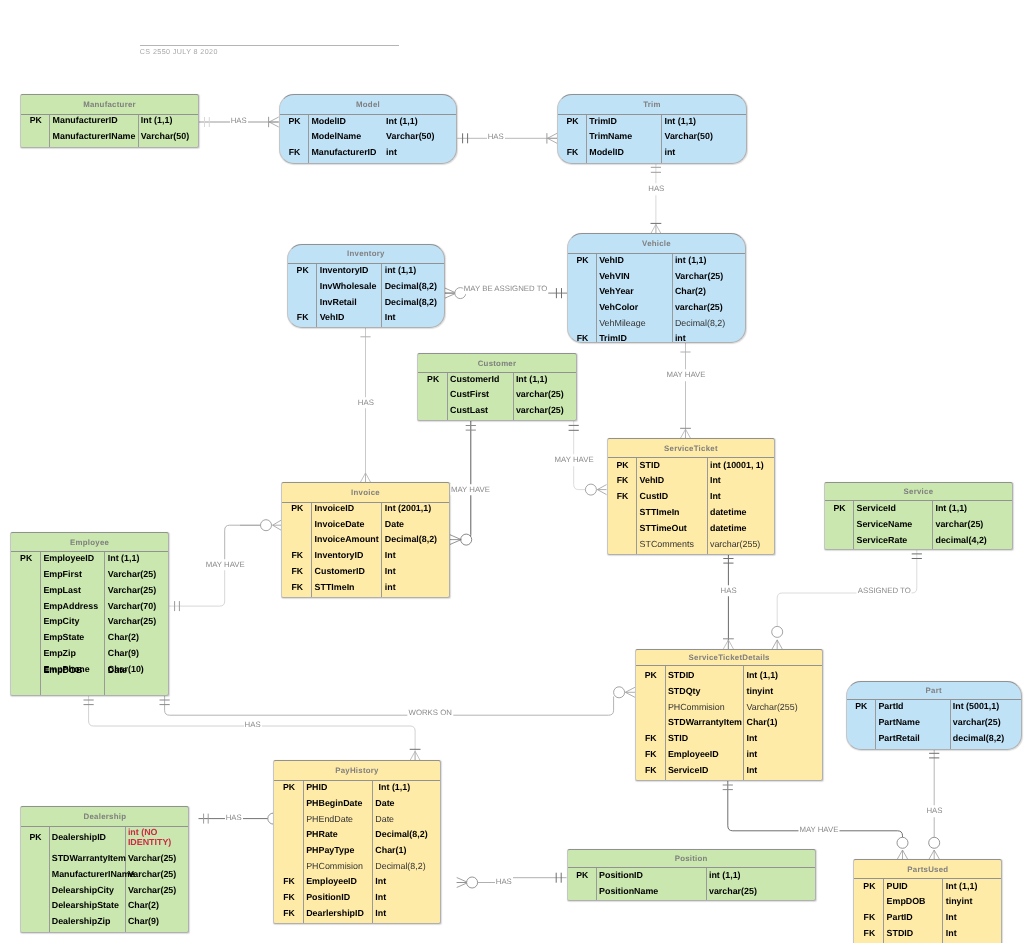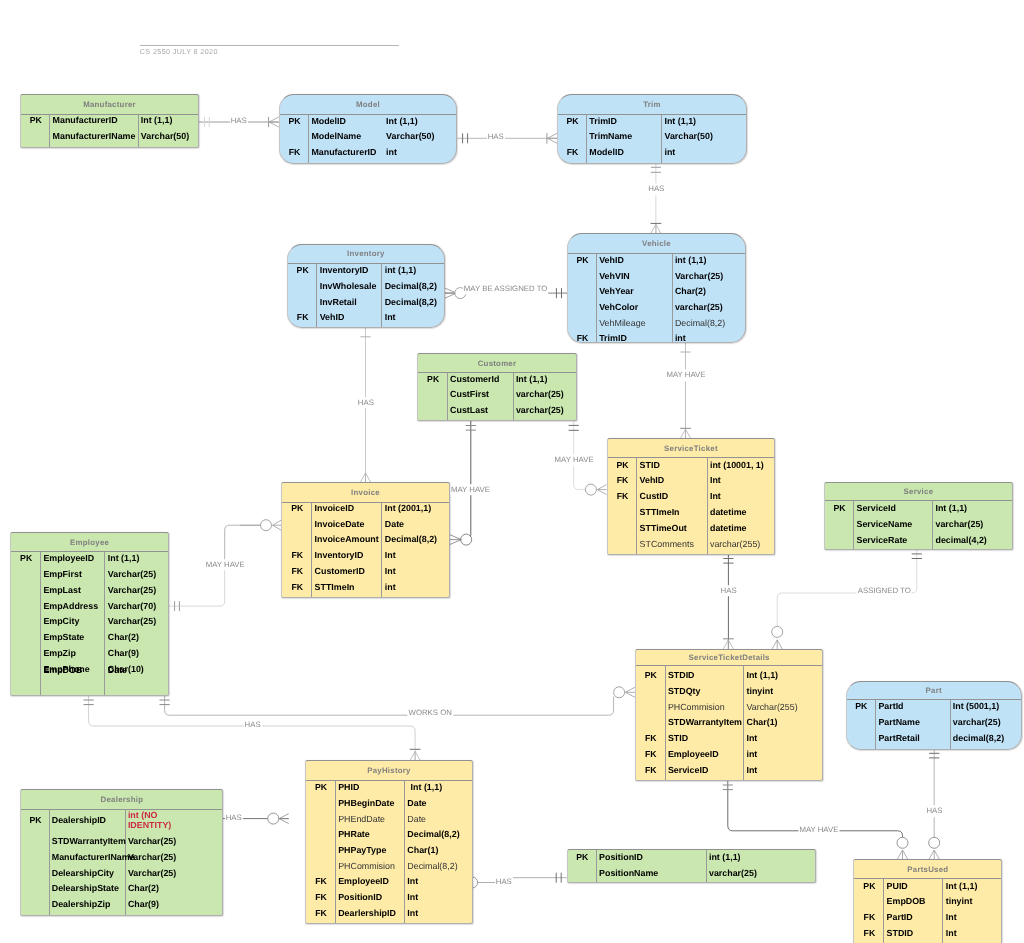--- a/index.html
+++ b/index.html
@@ -500,21 +500,21 @@
           <span class="n" style="width:74.30px">PartName</span>
           <span class="t">varchar(25)</span>
         </div>
         <div class="row" style="top:29.80px;height:15.95px">
           <span class="k" style="width:29.70px"></span>
           <span class="n" style="width:74.30px">PartRetail</span>
           <span class="t">decimal(8,2)</span>
         </div>
       </div>
     </div>
-<div class="ent green" style="left:20.40px;top:789px;width:203px">
+<div class="ent green" style="left:20.40px;top:806px;width:169px">
       <div class="hd" style="height:19.50px">
         <span>Dealership</span>
       </div>
       <div class="bd" style="height:105.10px">
         <div class="vline" style="left:27.20px;height:105.10px"></div>
         <div class="vline" style="left:103.20px;height:105.10px"></div>
         <div class="row" style="top:1.54px;height:17.52px">
           <span class="k" style="width:28.20px">PK</span>
           <span class="n" style="width:76.00px">DealershipID</span>
           <span class="t alert">int (NO IDENTITY)</span>
@@ -539,21 +539,21 @@
           <span class="n" style="width:76.00px">DelearshipState</span>
           <span class="t">Char(2)</span>
         </div>
         <div class="row" style="top:85.74px;height:17.52px">
           <span class="k" style="width:28.20px"></span>
           <span class="n" style="width:76.00px">DealershipZip</span>
           <span class="t">Char(9)</span>
         </div>
       </div>
     </div>
-<div class="ent yellow" style="left:305px;top:760.30px;width:168.00px">
+<div class="ent yellow" style="left:273px;top:760.30px;width:168.00px">
       <div class="hd" style="height:19.40px">
         <span>PayHistory</span>
       </div>
       <div class="bd" style="height:142.70px">
         <div class="vline" style="left:29.00px;height:142.70px"></div>
         <div class="vline" style="left:98.00px;height:142.70px"></div>
         <div class="row" style="top:-1.43px;height:15.86px">
           <span class="k" style="width:30.00px">PK</span>
           <span class="n" style="width:69.00px">PHID</span>
           <span class="t ind">Int (1,1)</span>
@@ -594,20 +594,23 @@
           <span class="t">Int</span>
         </div>
         <div class="row" style="top:124.17px;height:15.86px">
           <span class="k" style="width:30.00px">FK</span>
           <span class="n" style="width:69.00px">DearlershipID</span>
           <span class="t">Int</span>
         </div>
       </div>
     </div>
 <div class="ent green" style="left:566.60px;top:849.30px;width:249.10px">
+      <div class="hd" style="height:17.90px">
+        <span>Position</span>
+      </div>
       <div class="bd" style="height:32.20px">
         <div class="vline" style="left:28.30px;height:32.20px"></div>
         <div class="vline" style="left:138.10px;height:32.20px"></div>
         <div class="row" style="top:-1.50px;height:16.40px">
           <span class="k" style="width:29.30px">PK</span>
           <span class="n" style="width:109.80px">PositionID</span>
           <span class="t">int (1,1)</span>
         </div>
         <div class="row" style="top:14.90px;height:16.40px">
           <span class="k" style="width:29.30px"></span>

